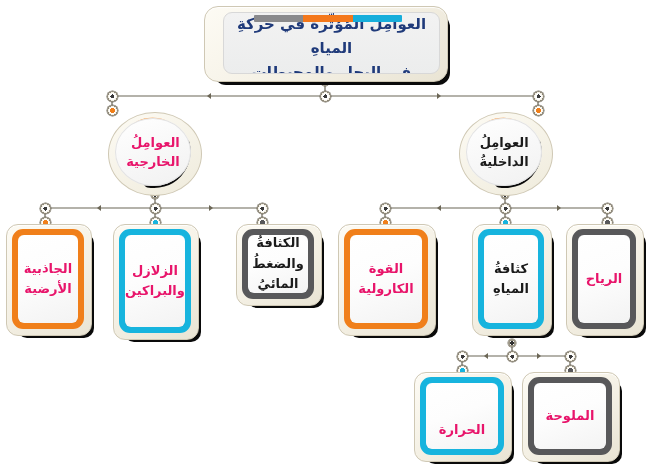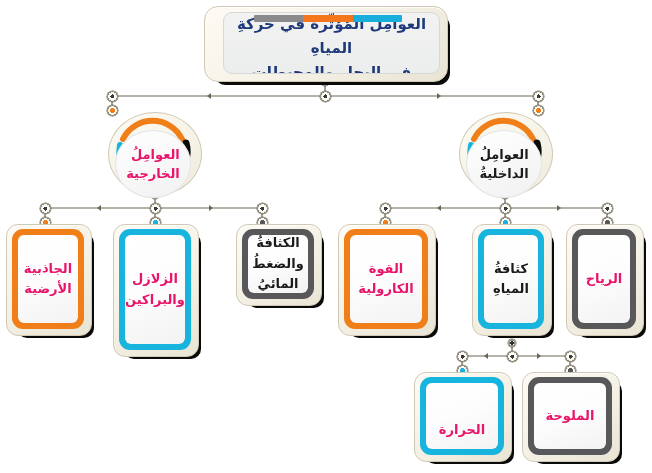--- a/index.html
+++ b/index.html
@@ -96,21 +96,21 @@
     border-radius:50%;
     background:radial-gradient(ellipse at 35% 35%,#000 58%,rgba(0,0,0,0) 72%);
   }
   .ovframe{
     position:absolute;left:0;top:0;width:92px;height:82px;
     border-radius:50%;
     background:linear-gradient(150deg,#fdfbf4,#efebdc);
     border:1px solid #cfc8b4;
   }
   .ovface{
-    position:absolute;left:7px;top:18px;width:76px;height:68px;
+    position:absolute;left:7px;top:6px;width:76px;height:68px;
     border-radius:50%;
     background:linear-gradient(160deg,#ffffff,#f1f1f1);
     display:flex;align-items:center;justify-content:center;
     z-index:3;
     box-shadow:0 0 0 1px #e3e3e3 inset;
   }
   .ovface .txt{font-size:13px;font-weight:700;line-height:1.5;white-space:pre-line;}
   .ovarcs{position:absolute;left:4px;top:3px;width:82px;height:74px;z-index:2;}
 
   
@@ -249,21 +249,21 @@
   <div class="node" style="left:6px;top:224px;width:84px;height:110px;">
     <div class="shadow" style="left:11px;top:9px;right:-4px;bottom:-4px;"></div>
     <div class="frame"></div>
     <div class="ring orange" style="left:6px;top:5px;right:6px;bottom:5px;"></div>
     <div class="face" style="left:12px;top:11px;right:12px;bottom:11px;">
       <span class="txt t-magenta" style="font-size:13px;">الجاذبية
 الأرضية</span>
     </div>
   </div>
 
-  <div class="node" style="left:113px;top:224px;width:84px;height:131px;">
+  <div class="node" style="left:113px;top:224px;width:84px;height:114px;">
     <div class="shadow" style="left:11px;top:9px;right:-4px;bottom:-4px;"></div>
     <div class="frame"></div>
     <div class="ring cyan" style="left:6px;top:5px;right:6px;bottom:5px;"></div>
     <div class="face" style="left:12px;top:11px;right:12px;bottom:11px;">
       <span class="txt t-magenta" style="font-size:13px;">الزلازل
 والبراكين</span>
     </div>
   </div>
 
   <div class="node" style="left:236px;top:224px;width:84px;height:80px;">

